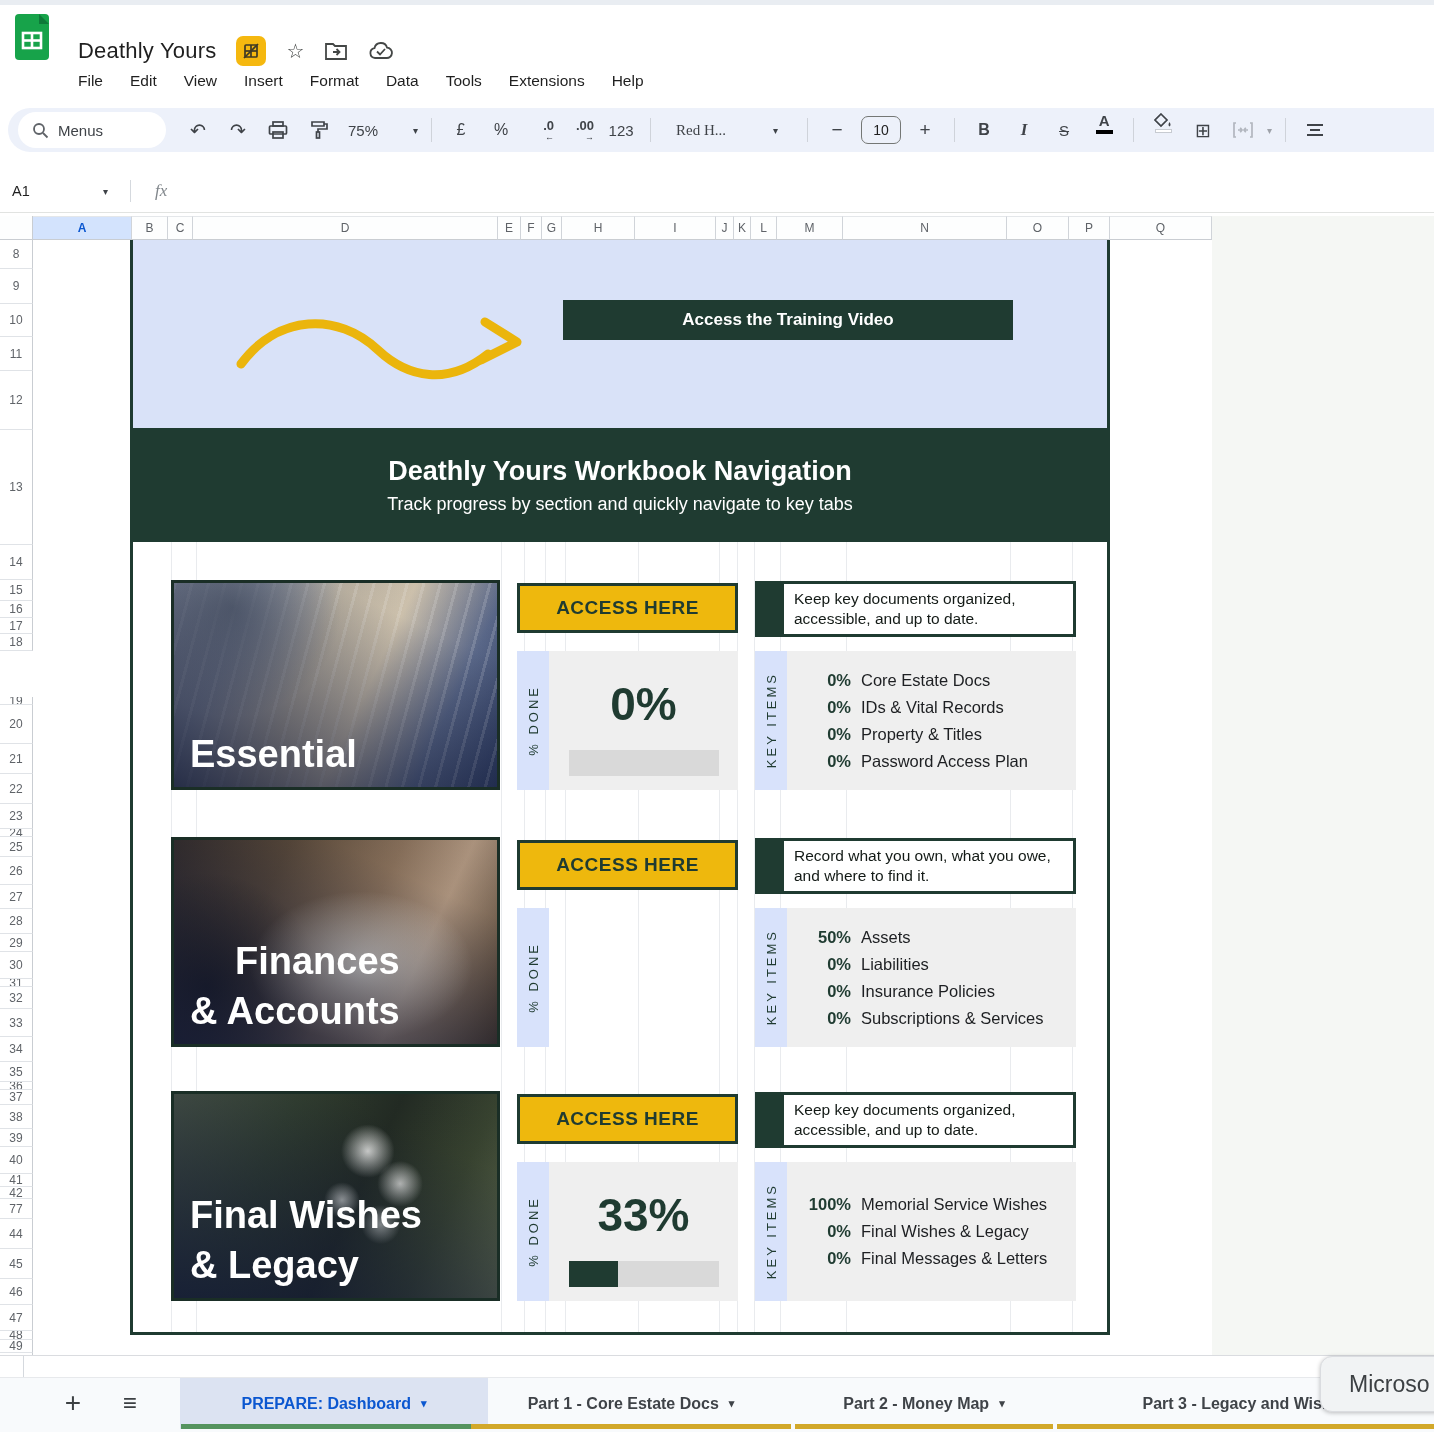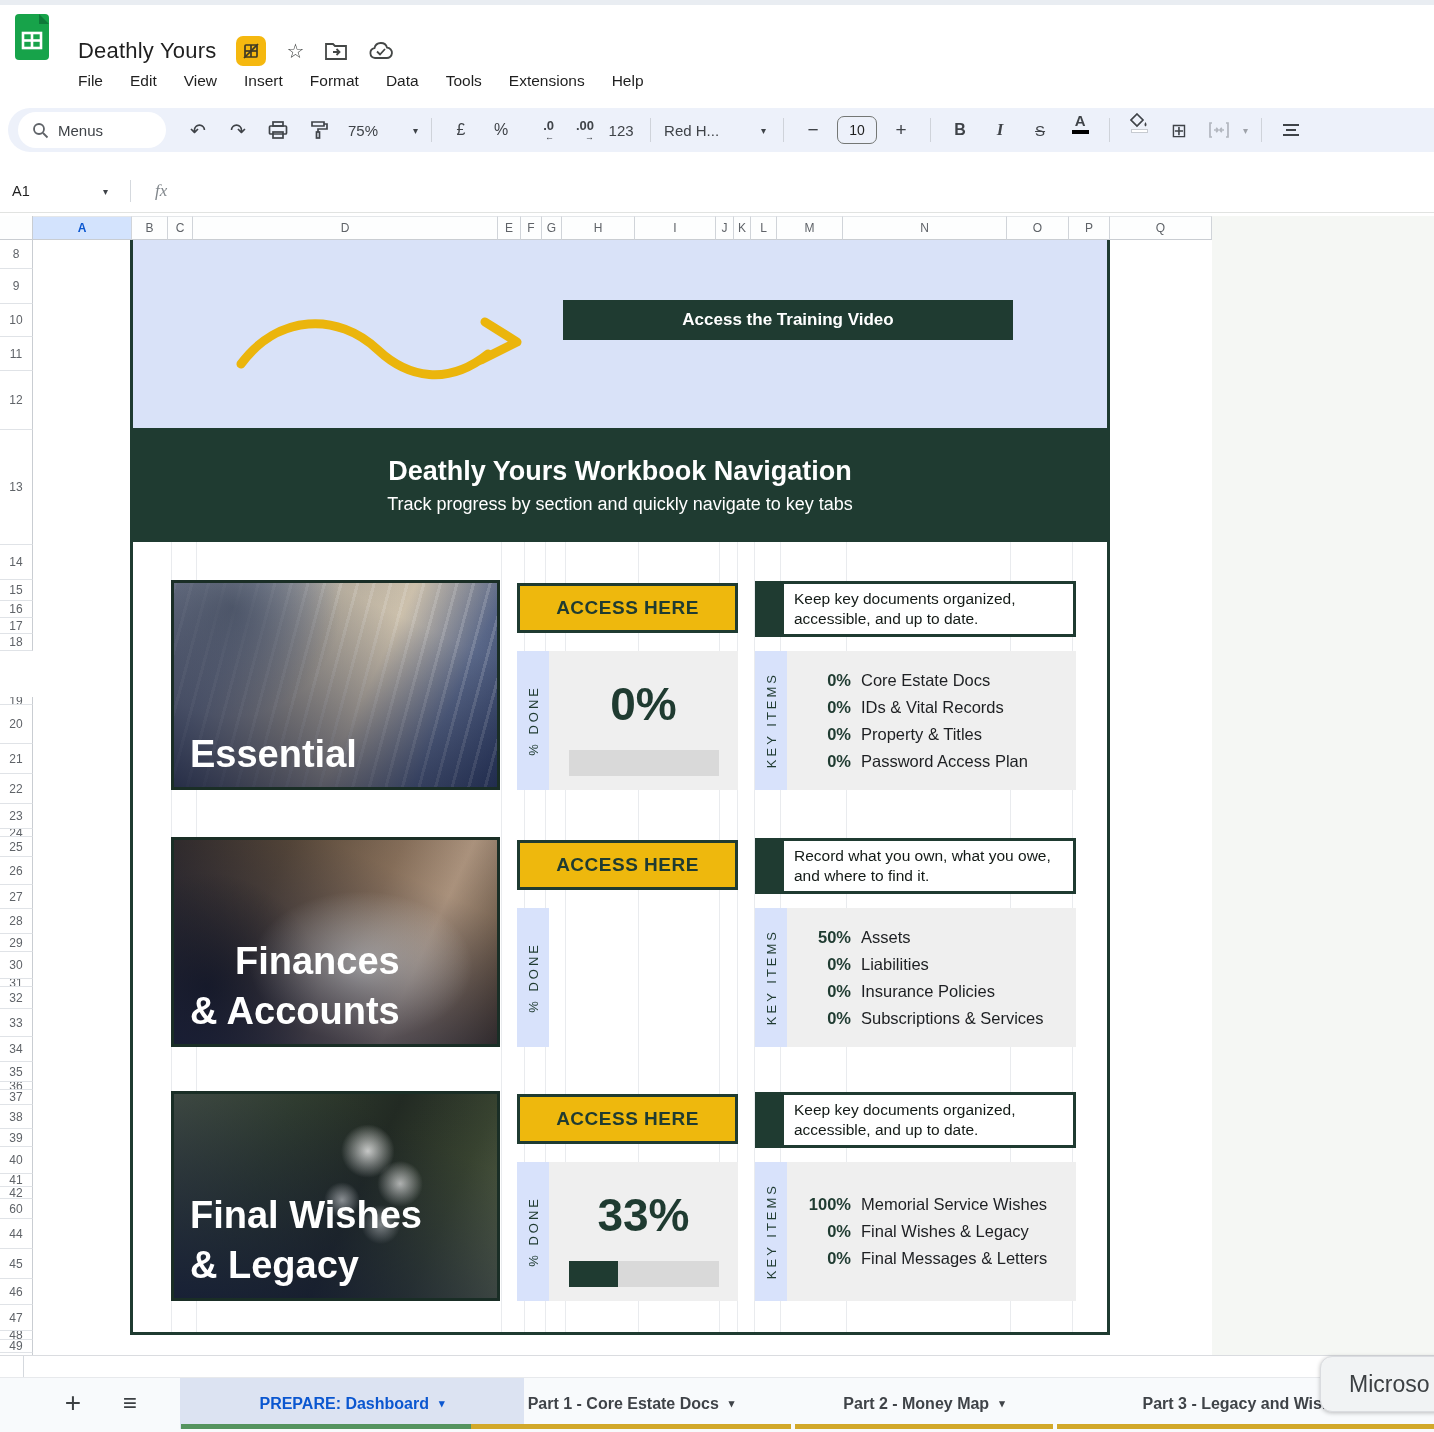--- a/index.html
+++ b/index.html
@@ -24,21 +24,21 @@
   .toolbar { position:absolute; left:8px; top:108px; width:1426px; height:44px; background:#edf1fa; border-radius:22px 0 0 22px; display:flex; align-items:center; padding-left:10px; overflow:hidden; }
   .menus-pill { width:148px; height:36px; background:#fff; border-radius:18px; display:flex; align-items:center; gap:9px; padding-left:14px; margin-right:12px; }
   .menus-pill span { font-size:15px; color:#3f4348; }
   .tbtn { display:inline-flex; align-items:center; justify-content:center; min-width:26px; margin:0 7px; color:#3f4348; font-size:15px; }
   .glyph { font-size:19px; }
   .caret { font-size:10px; color:#3f4348; margin:0 4px; }
   .tdiv { width:1px; height:24px; background:#cfd3da; margin:0 9px; }
   .stack { display:inline-flex; flex-direction:column; align-items:flex-end; line-height:1; }
   .stack .top { font-size:13px; font-weight:bold; }
   .stack .mini { font-size:9px; margin-top:1px; }
-  .font-sel { display:inline-flex; align-items:center; justify-content:space-between; width:106px; margin:0 4px; font-size:15px; color:#3f4348; }
+  .font-sel { display:inline-flex; align-items:center; justify-content:space-between; width:106px; margin:0 16px; font-size:15px; color:#3f4348;font-family:Liberation Serif, serif; }
   .fsize { width:40px; height:28px; border:1px solid #747775; border-radius:7px; display:inline-flex; align-items:center; justify-content:center; font-size:14px; color:#1f1f1f; margin:0 4px; }
   .b { font-weight:bold; font-size:16px; }
   .i { font-style:italic; font-family:"Liberation Serif", serif; font-size:17px; font-weight:bold; }
   .s { text-decoration:line-through; font-size:15px; }
   .tcolor { display:inline-flex; flex-direction:column; align-items:center; line-height:1; }
   .tcolor .a { font-size:15px; font-weight:bold; }
   .tcolor .bar { width:17px; height:4px; background:#000; margin-top:2px; }
   .fillwrap { display:inline-flex; flex-direction:column; align-items:center; line-height:1; }
   .fillwrap .bar { width:17px; height:4px; background:#fff; border:1px solid #c7cbd1; margin-top:1px; }
   .merge-grey { opacity:.45; }
@@ -326,21 +326,21 @@
       <div class="row-h" style="height: 28px;">33</div>
       <div class="row-h" style="height: 25px;">34</div>
       <div class="row-h" style="height: 20px;">35</div>
       <div class="row-h" style="height: 8px;">36</div>
       <div class="row-h" style="height: 15px;">37</div>
       <div class="row-h" style="height: 24px;">38</div>
       <div class="row-h" style="height: 18px;">39</div>
       <div class="row-h" style="height: 27px;">40</div>
       <div class="row-h" style="height: 13px;">41</div>
       <div class="row-h" style="height: 12px;">42</div>
-      <div class="row-h" style="height: 20px;">60</div>
+      <div class="row-h" style="height: 20px;">77</div>
       <div class="row-h" style="height: 30px;">44</div>
       <div class="row-h" style="height: 30px;">45</div>
       <div class="row-h" style="height: 26px;">46</div>
       <div class="row-h" style="height: 26px;">47</div>
       <div class="row-h" style="height: 9px;">48</div>
       <div class="row-h" style="height: 13px;">49</div>
       <div class="row-h" style="height: 24px;">50</div>
       <div class="row-h" style="height: 29px;">51</div>
     </div>
 
@@ -508,21 +508,21 @@
       </div>
     </div>
   </div>
 
   <div class="bottomstrip">
       <div class="tick"></div>
     </div>
   <div class="tabbar">
     <div class="tab-plus">+</div>
     <div class="tab-all">≡</div>
-    <div class="stab active" style="left:180px;width:344px;">
+    <div class="stab active" style="left:180px;width:308px;">
       <span>PREPARE: Dashboard</span>
         <span class="caret">▾</span>
     </div>
     <div class="stab" style="left:470px;width:322px;">
       <span>Part 1 - Core Estate Docs</span>
         <span class="caret">▾</span>
     </div>
     <div class="stab" style="left:794px;width:260px;">
       <span>Part 2 - Money Map</span>
         <span class="caret">▾</span>

